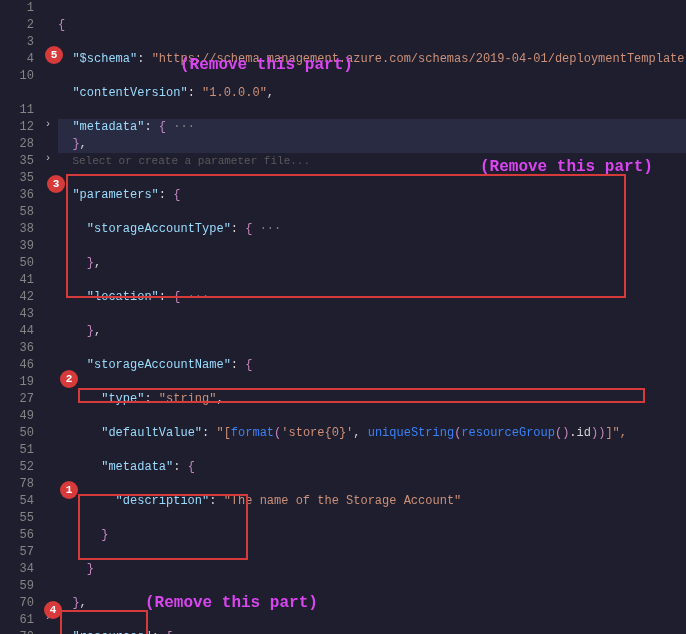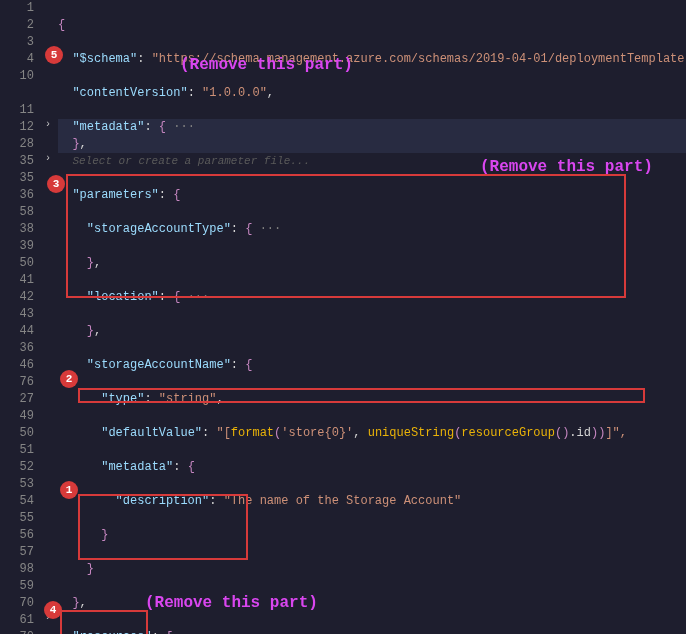--- a/index.html
+++ b/index.html
@@ -51,24 +51,24 @@
     height: 17px;
     color: #c5c5c5;
     font-size: 10px;
     text-align: center;
     cursor: pointer;
   }
   .s-brace { color: #c586c0; }
   .s-key { color: #9cdcfe; }
   .s-str { color: #ce9178; }
   .s-punct { color: #d4d4d4; }
-  .s-func { color: #eab308; }
+  .s-func { color: #3b82f6; }
   .s-paren { color: #c586c0; }
   .s-dots { color: #808080; }
-  .s-hint { color: #5a5a5a; font-style: italic; font-size: 11px; }
+  .s-hint { color: #5a5a5a; font-size: 11px; }
   .hl-line { background: rgba(60, 70, 100, 0.35); display: inline-block; width: 100%; }
 
   .badge {
     position: absolute;
     width: 18px;
     height: 18px;
     background: #d73a3a;
     border-radius: 50%;
     color: #fff;
     font-size: 11px;
@@ -113,32 +113,32 @@
     <span class="ln">58</span>
     <span class="ln">38</span>
     <span class="ln">39</span>
     <span class="ln">50</span>
     <span class="ln">41</span>
     <span class="ln">42</span>
     <span class="ln">43</span>
     <span class="ln">44</span>
     <span class="ln">36</span>
     <span class="ln">46</span>
-    <span class="ln">76</span>
+    <span class="ln">19</span>
     <span class="ln">27</span>
     <span class="ln">49</span>
     <span class="ln">50</span>
     <span class="ln">51</span>
     <span class="ln">52</span>
-    <span class="ln">53</span>
+    <span class="ln">78</span>
     <span class="ln">54</span>
     <span class="ln">55</span>
     <span class="ln">56</span>
     <span class="ln">57</span>
-    <span class="ln">98</span>
+    <span class="ln">34</span>
     <span class="ln">59</span>
     <span class="ln">70</span>
     <span class="ln">61</span>
     <span class="ln">70</span>
 
   </div>
 
   <div class="fold-col">
     <div class="fold-icon" style="top:51px">›</div>
     <div class="fold-icon" style="top:119px">›</div>

